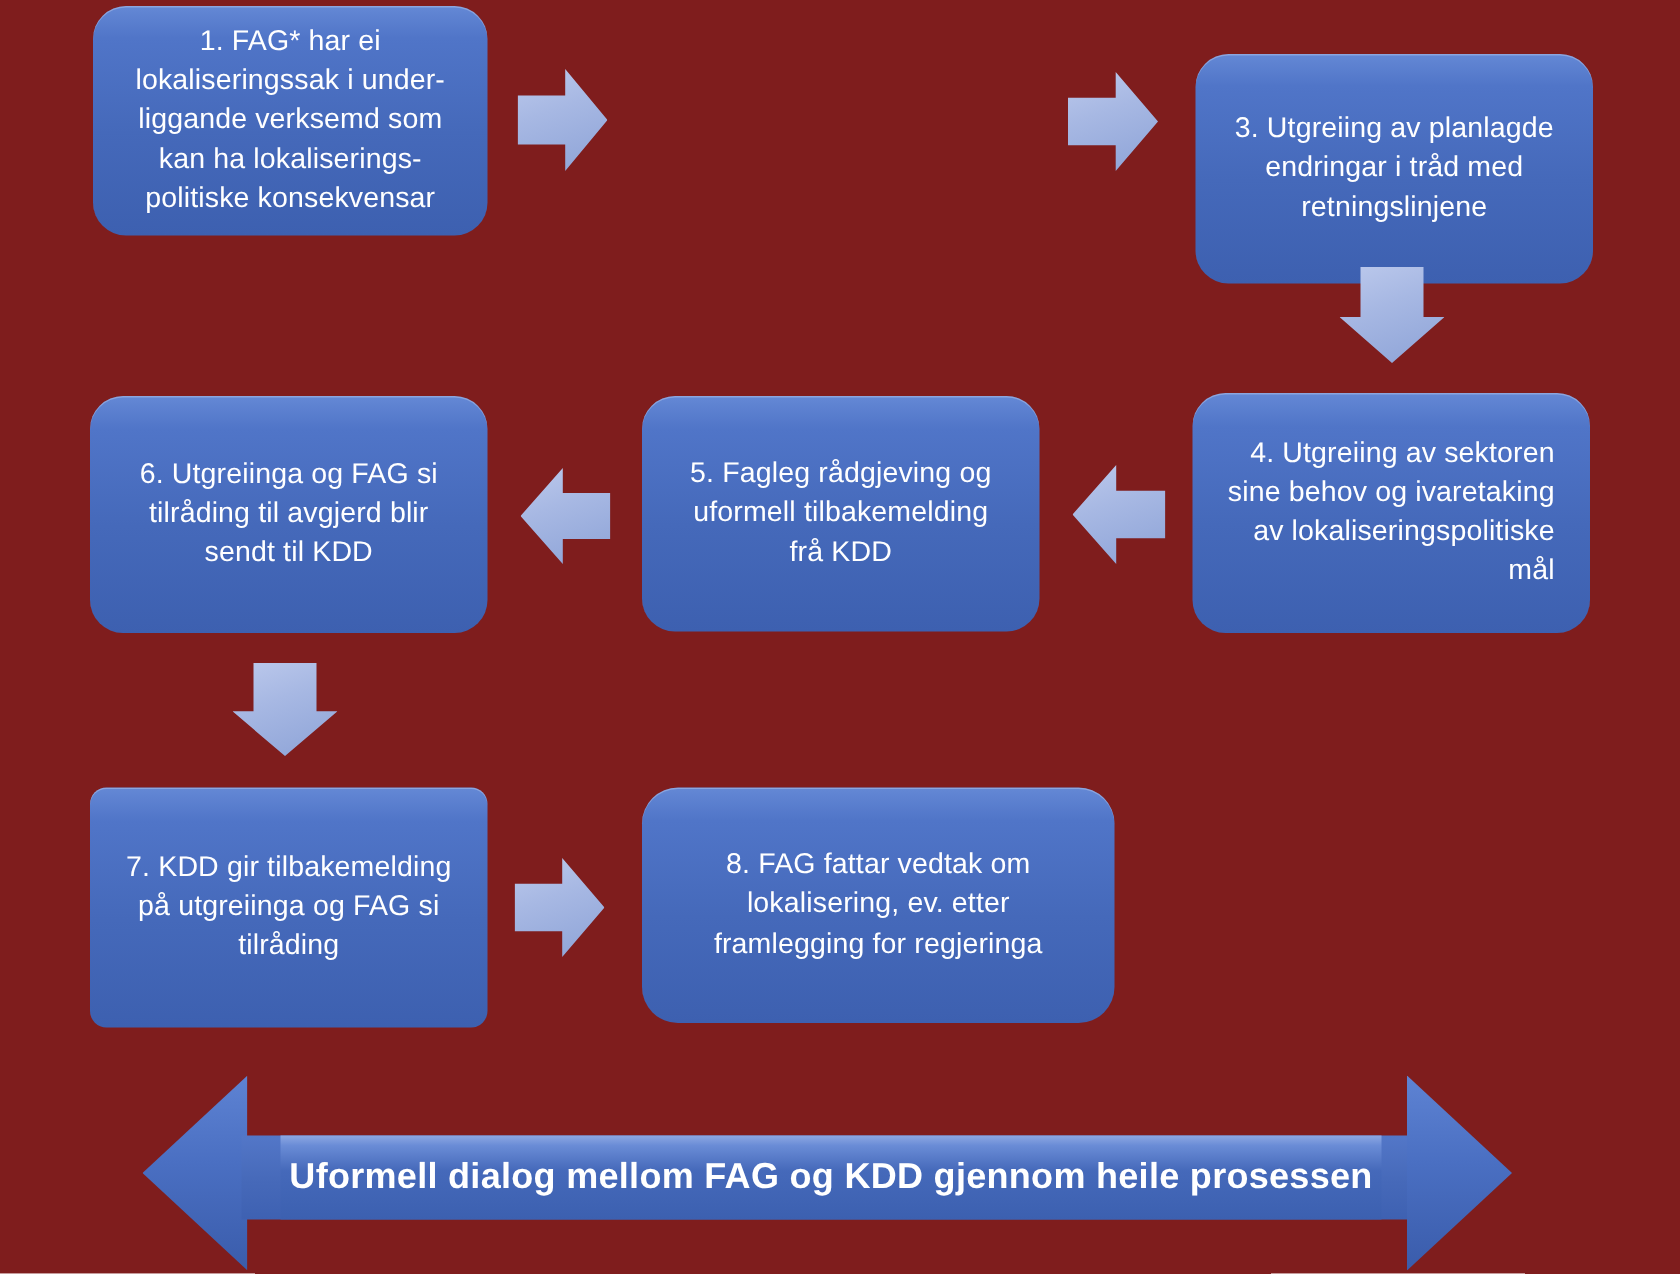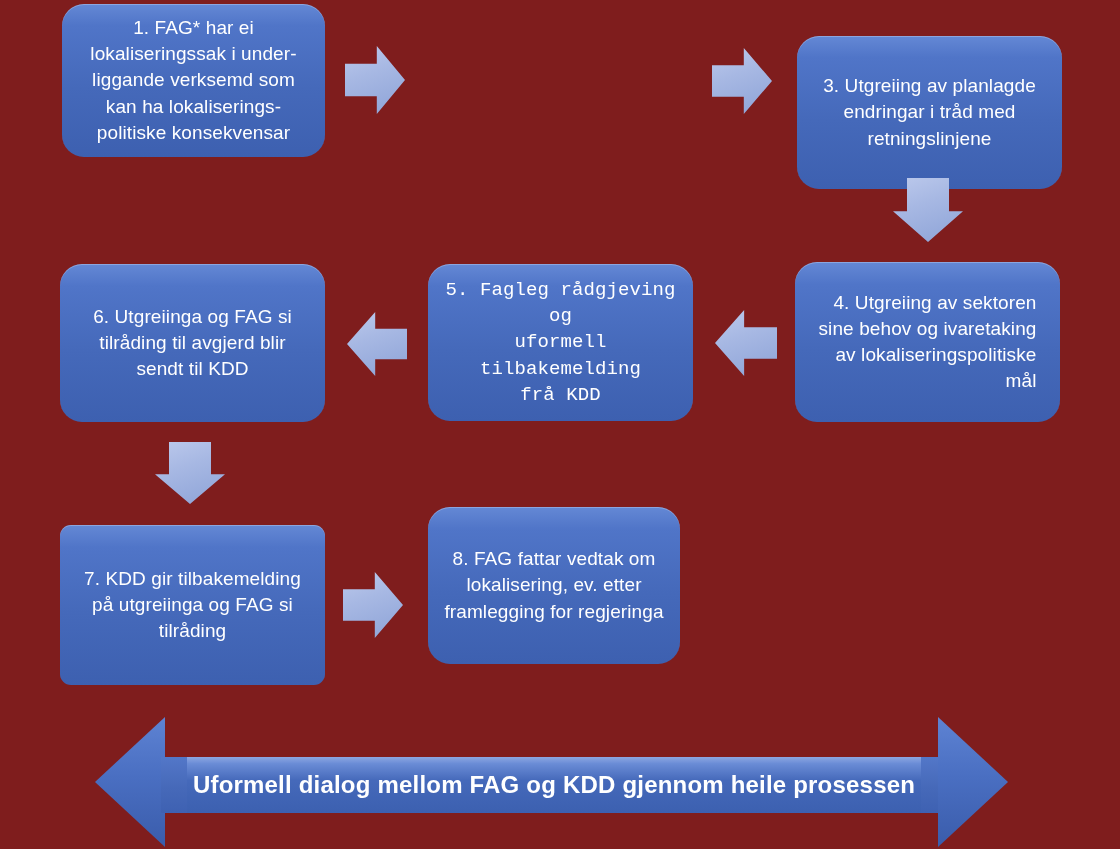--- a/index.html
+++ b/index.html
@@ -16,24 +16,24 @@
     color:#ffffff;text-align:center;
   }
   .box .box-text{
     white-space:pre-line;font-size:19px;line-height:1.37;padding:0 8px;
     letter-spacing:.1px;
   }
   .b1{left:62px;top:4px;width:263px;height:153px;}
   .b2{left:428px;top:4px;width:267px;height:153px;}
   .b3{left:797px;top:4px;width:265px;height:153px;margin-top:32px;}
   .b4{left:795px;top:262px;width:265px;height:160px;text-align:right;}
-  .b5{left:428px;top:264px;width:265px;height:157px;font-family:Liberation Mono, monospace;}
+  .b5{left:428px;top:264px;width:265px;height:157px;}
   .b6{left:60px;top:264px;width:265px;height:158px;align-items:center;}
   .b7{left:60px;top:525px;width:265px;height:160px;border-radius:11px;}
-  .b8{left:428px;top:507px;width:252px;height:157px;}
+  .b8{left:428px;top:525px;width:315px;height:157px;border-radius:24px;}
   
   .conn{
     position:absolute;
     background:linear-gradient(160deg,#bcc9ec 0%,#a7b8e3 40%,#8da3d7 100%);
   }
   .conn.right{clip-path:polygon(0% 26%,53% 26%,53% 0%,100% 50%,53% 100%,53% 74%,0% 74%);}
   .conn.left {clip-path:polygon(100% 26%,47% 26%,47% 0%,0% 50%,47% 100%,47% 74%,100% 74%);}
   .conn.down {clip-path:polygon(20% 0%,80% 0%,80% 52%,100% 52%,50% 100%,0% 52%,20% 52%);}
   .c1{left:345px;top:46px;width:60px;height:68px;}
   .c2{left:712px;top:48px;width:60px;height:66px;}

